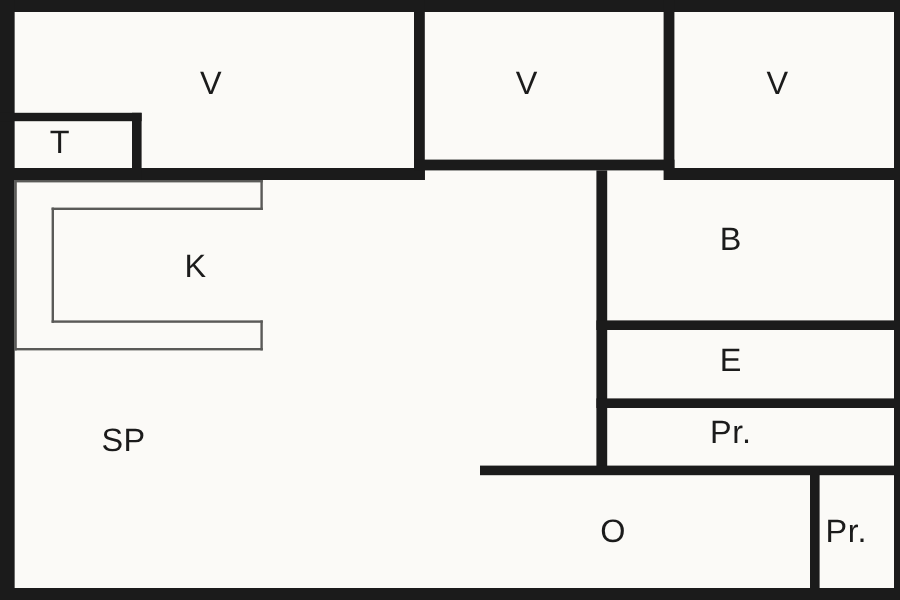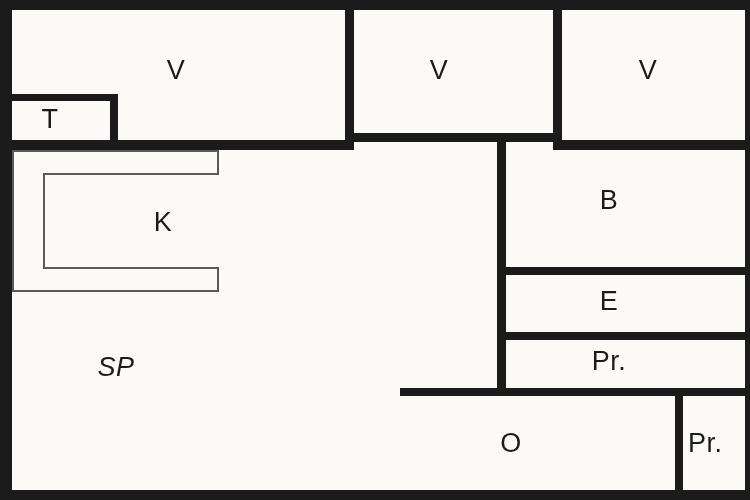--- a/index.html
+++ b/index.html
@@ -100,21 +100,21 @@
   <div class="room-label centered" style="left:176px; top:70px;">V</div>
 
   <div class="room-label centered" style="left:439px; top:70px;">V</div>
 
   <div class="room-label centered" style="left:648px; top:70px;">V</div>
 
   <div class="room-label centered" style="left:50px; top:119px;">T</div>
 
   <div class="room-label centered" style="left:163px; top:222px;">K</div>
 
-  <div class="room-label centered" style="left:116px; top:367px;font-style:italic;">SP</div>
+  <div class="room-label centered" style="left:103px; top:367px;">SP</div>
 
   <div class="room-label centered" style="left:609px; top:200px;">B</div>
 
   <div class="room-label centered" style="left:609px; top:301px;">E</div>
 
   <div class="room-label centered" style="left:609px; top:361px;">Pr.</div>
 
   <div class="room-label centered" style="left:511px; top:443px;">O</div>
 
   <div class="room-label left-anchored" style="left:688px; top:443px;">Pr.</div>

